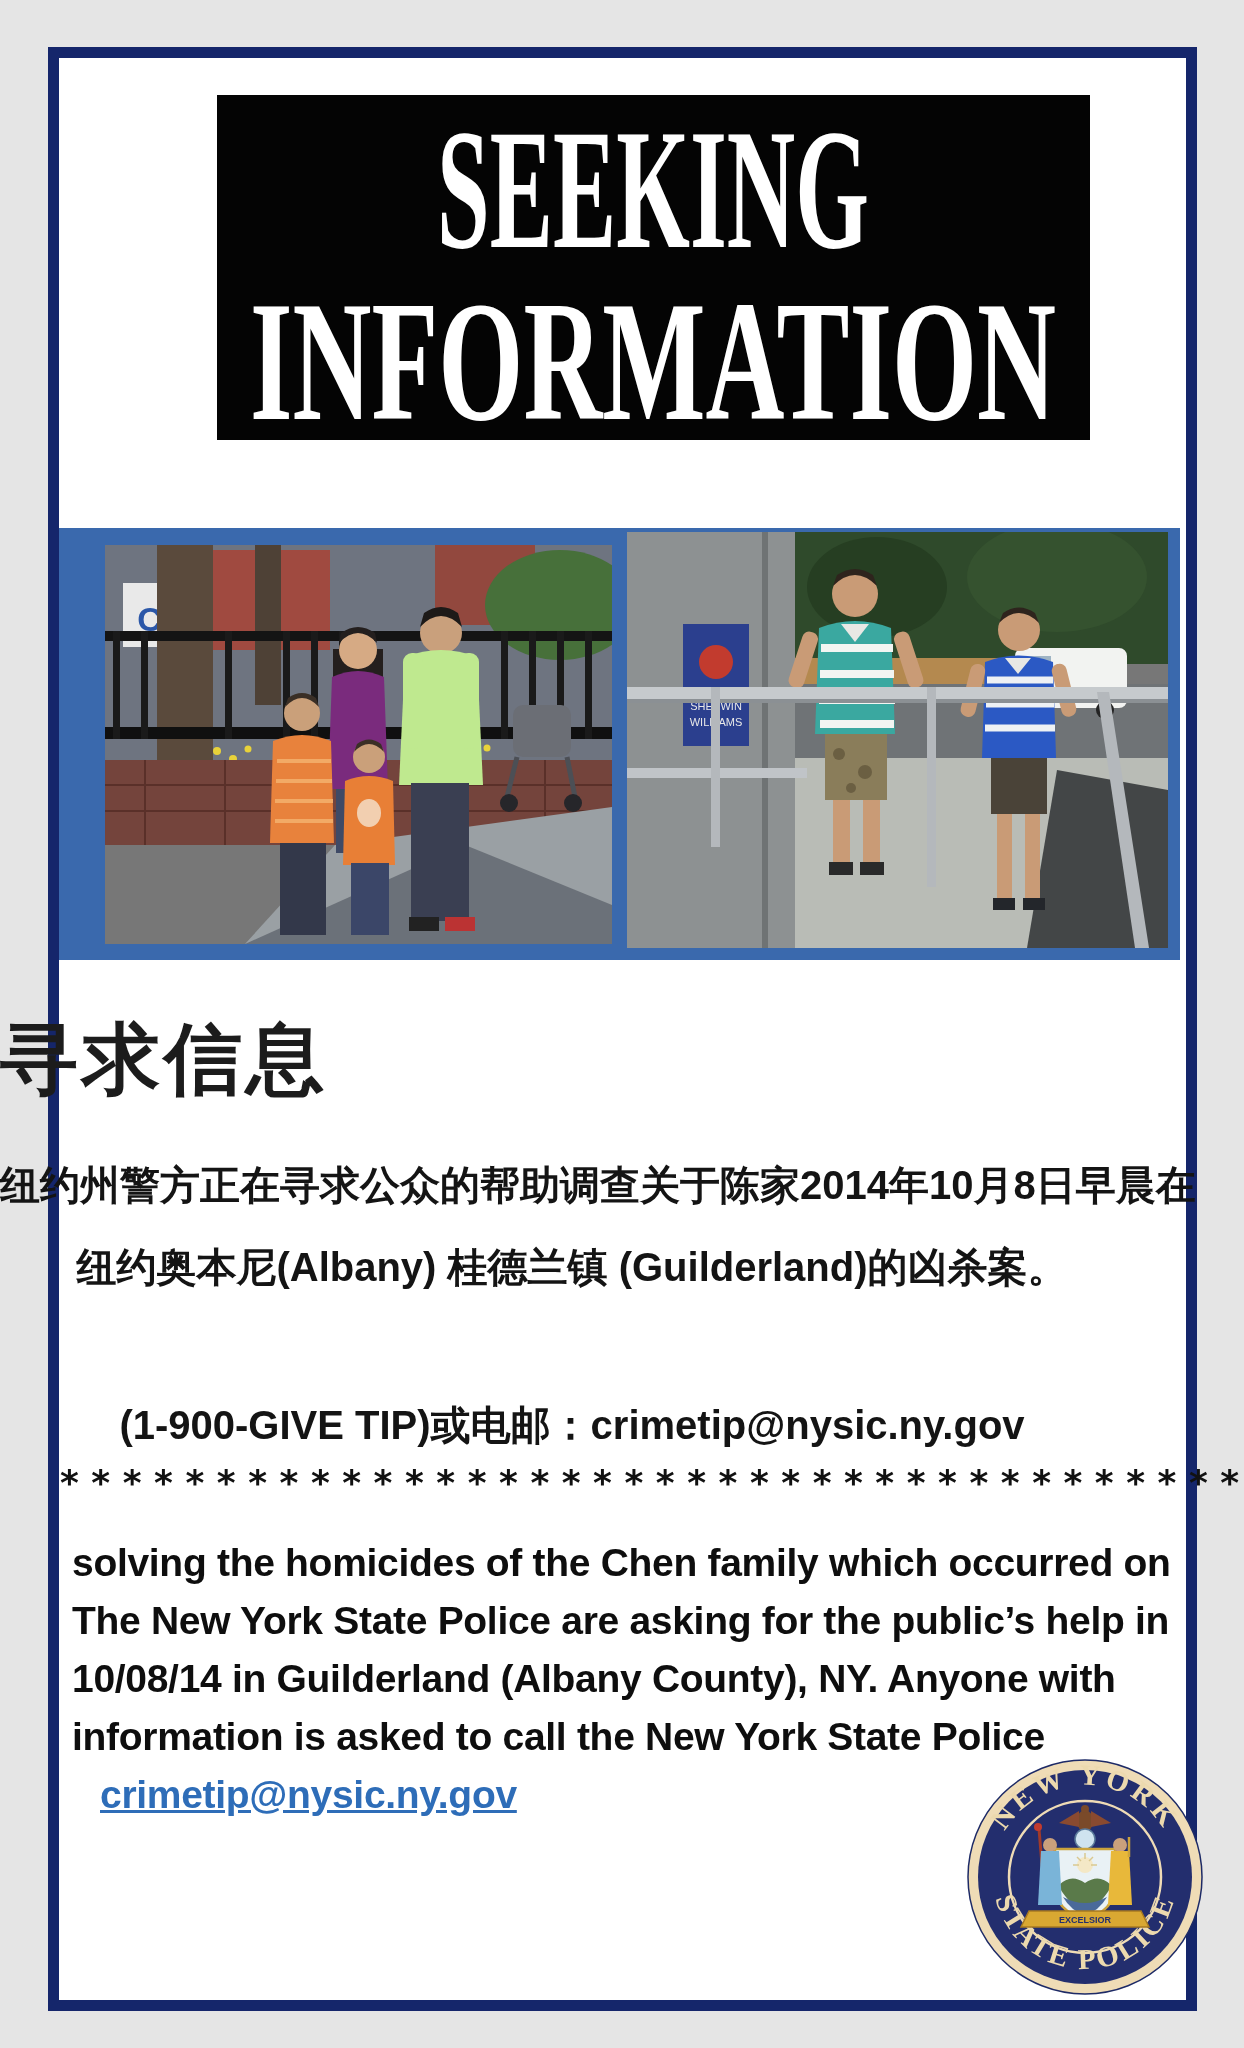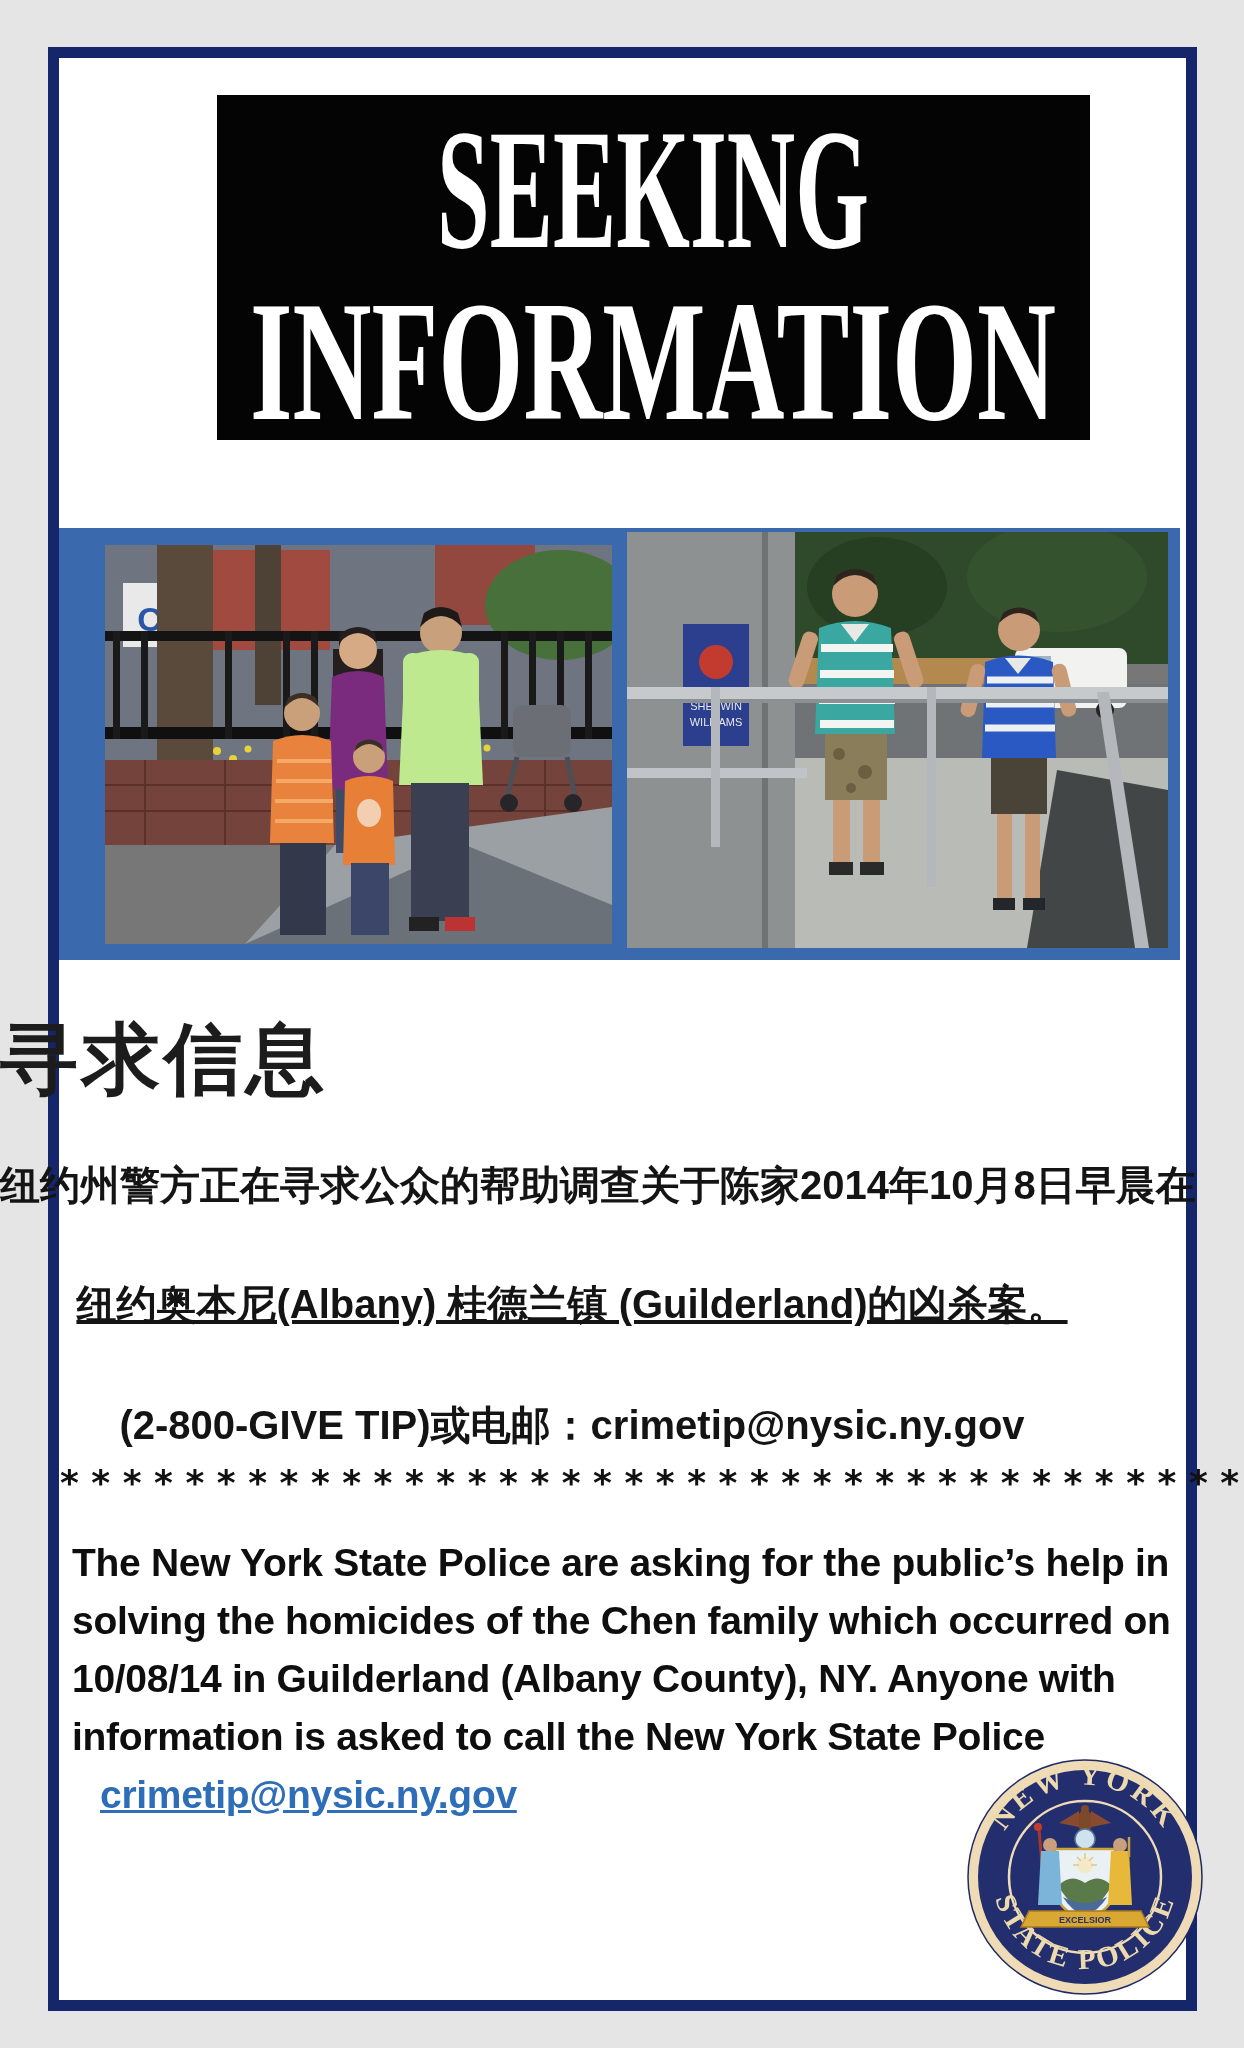--- a/index.html
+++ b/index.html
@@ -10,21 +10,21 @@
   .header-box{position:absolute;left:217px;top:95px;width:873px;height:345px;background:#040404;}
   .photo-band{position:absolute;left:59px;top:528px;width:1121px;height:432px;background:#3a69ad;}
   .photo{position:absolute;overflow:hidden;background:#777;}
   .photo-left{left:46px;top:17px;width:507px;height:399px;}
   .photo-right{left:568px;top:4px;width:541px;height:416px;}
   .cn-title{position:absolute;left:0;top:1008px;width:1244px;
             font-weight:700;font-size:78px;color:#1c1c1c;letter-spacing:4px;}
   .cn-line{position:absolute;left:0;width:1144px;text-align:center;white-space:nowrap;
            font-weight:700;font-size:40px;color:#141414;}
   .cn-1{top:1158px;}
-  .cn-2{top:1277px;text-decoration:underline;}
+  .cn-2{top:1240px;}
   .cn-3{top:1322px;}
   .cn-4{top:1398px;}
   .stars{position:absolute;left:60px;top:1462px;width:1124px;text-align:center;white-space:nowrap;
          font-weight:700;font-size:36px;color:#111;font-family:"DejaVu Sans", sans-serif;}
   .en-block{position:absolute;left:72px;top:1534px;width:1080px;
             font-weight:700;font-size:39px;line-height:58px;color:#0e0e0e;letter-spacing:-0.3px;}
   .en-line{white-space:nowrap;}
   .email-link{color:#2e6db8;text-decoration:underline;cursor:pointer;margin-left:28px;}
   .seal{position:absolute;left:967px;top:1759px;width:236px;height:236px;}
   .hdr-svg,.photo svg,.seal svg{display:block;}
@@ -209,27 +209,27 @@
           <rect x="300" y="155" width="9" height="200" fill="#b4b8bc"></rect>
           <polygon points="470,160 482,160 522,416 508,416" fill="#b4b8bc"></polygon>
         </g>
       </svg>
     </div>
   </div>
 
   <div class="cn-title">寻求信息</div>
   <div class="cn-line cn-1">纽约州警方正在寻求公众的帮助调查关于陈家2014年10月8日早晨在</div>
   <div class="cn-line cn-2">纽约奥本尼(Albany) 桂德兰镇 (Guilderland)的凶杀案。</div>
-  <div class="cn-line cn-4">(2-800-GIVE TIP)或电邮：crimetip@nysic.ny.gov</div>
+  <div class="cn-line cn-4">(1-900-GIVE TIP)或电邮：crimetip@nysic.ny.gov</div>
 
   <div class="stars">* * * * * * * * * * * * * * * * * * * * * * * * * * * * * * * * * * * * * * * * * *</div>
 
   <div class="en-block">
+    <div class="en-line">solving the homicides of the Chen family which occurred on</div>
     <div class="en-line">The New York State Police are asking for the public’s help in</div>
-    <div class="en-line">solving the homicides of the Chen family which occurred on</div>
     <div class="en-line">10/08/14 in Guilderland (Albany County), NY.  Anyone with</div>
     <div class="en-line">information is asked to call the New York State Police</div>
     <div class="en-line"><a class="email-link">crimetip@nysic.ny.gov</a></div>
   </div>
 
   <div class="seal">
     <svg width="236" height="236" viewBox="0 0 236 236">
       <defs>
         <path id="arcTop" d="M 26,118 A 92,92 0 0 1 210,118"></path>
         <path id="arcBot" d="M 26,118 A 92,92 0 0 0 210,118"></path>

